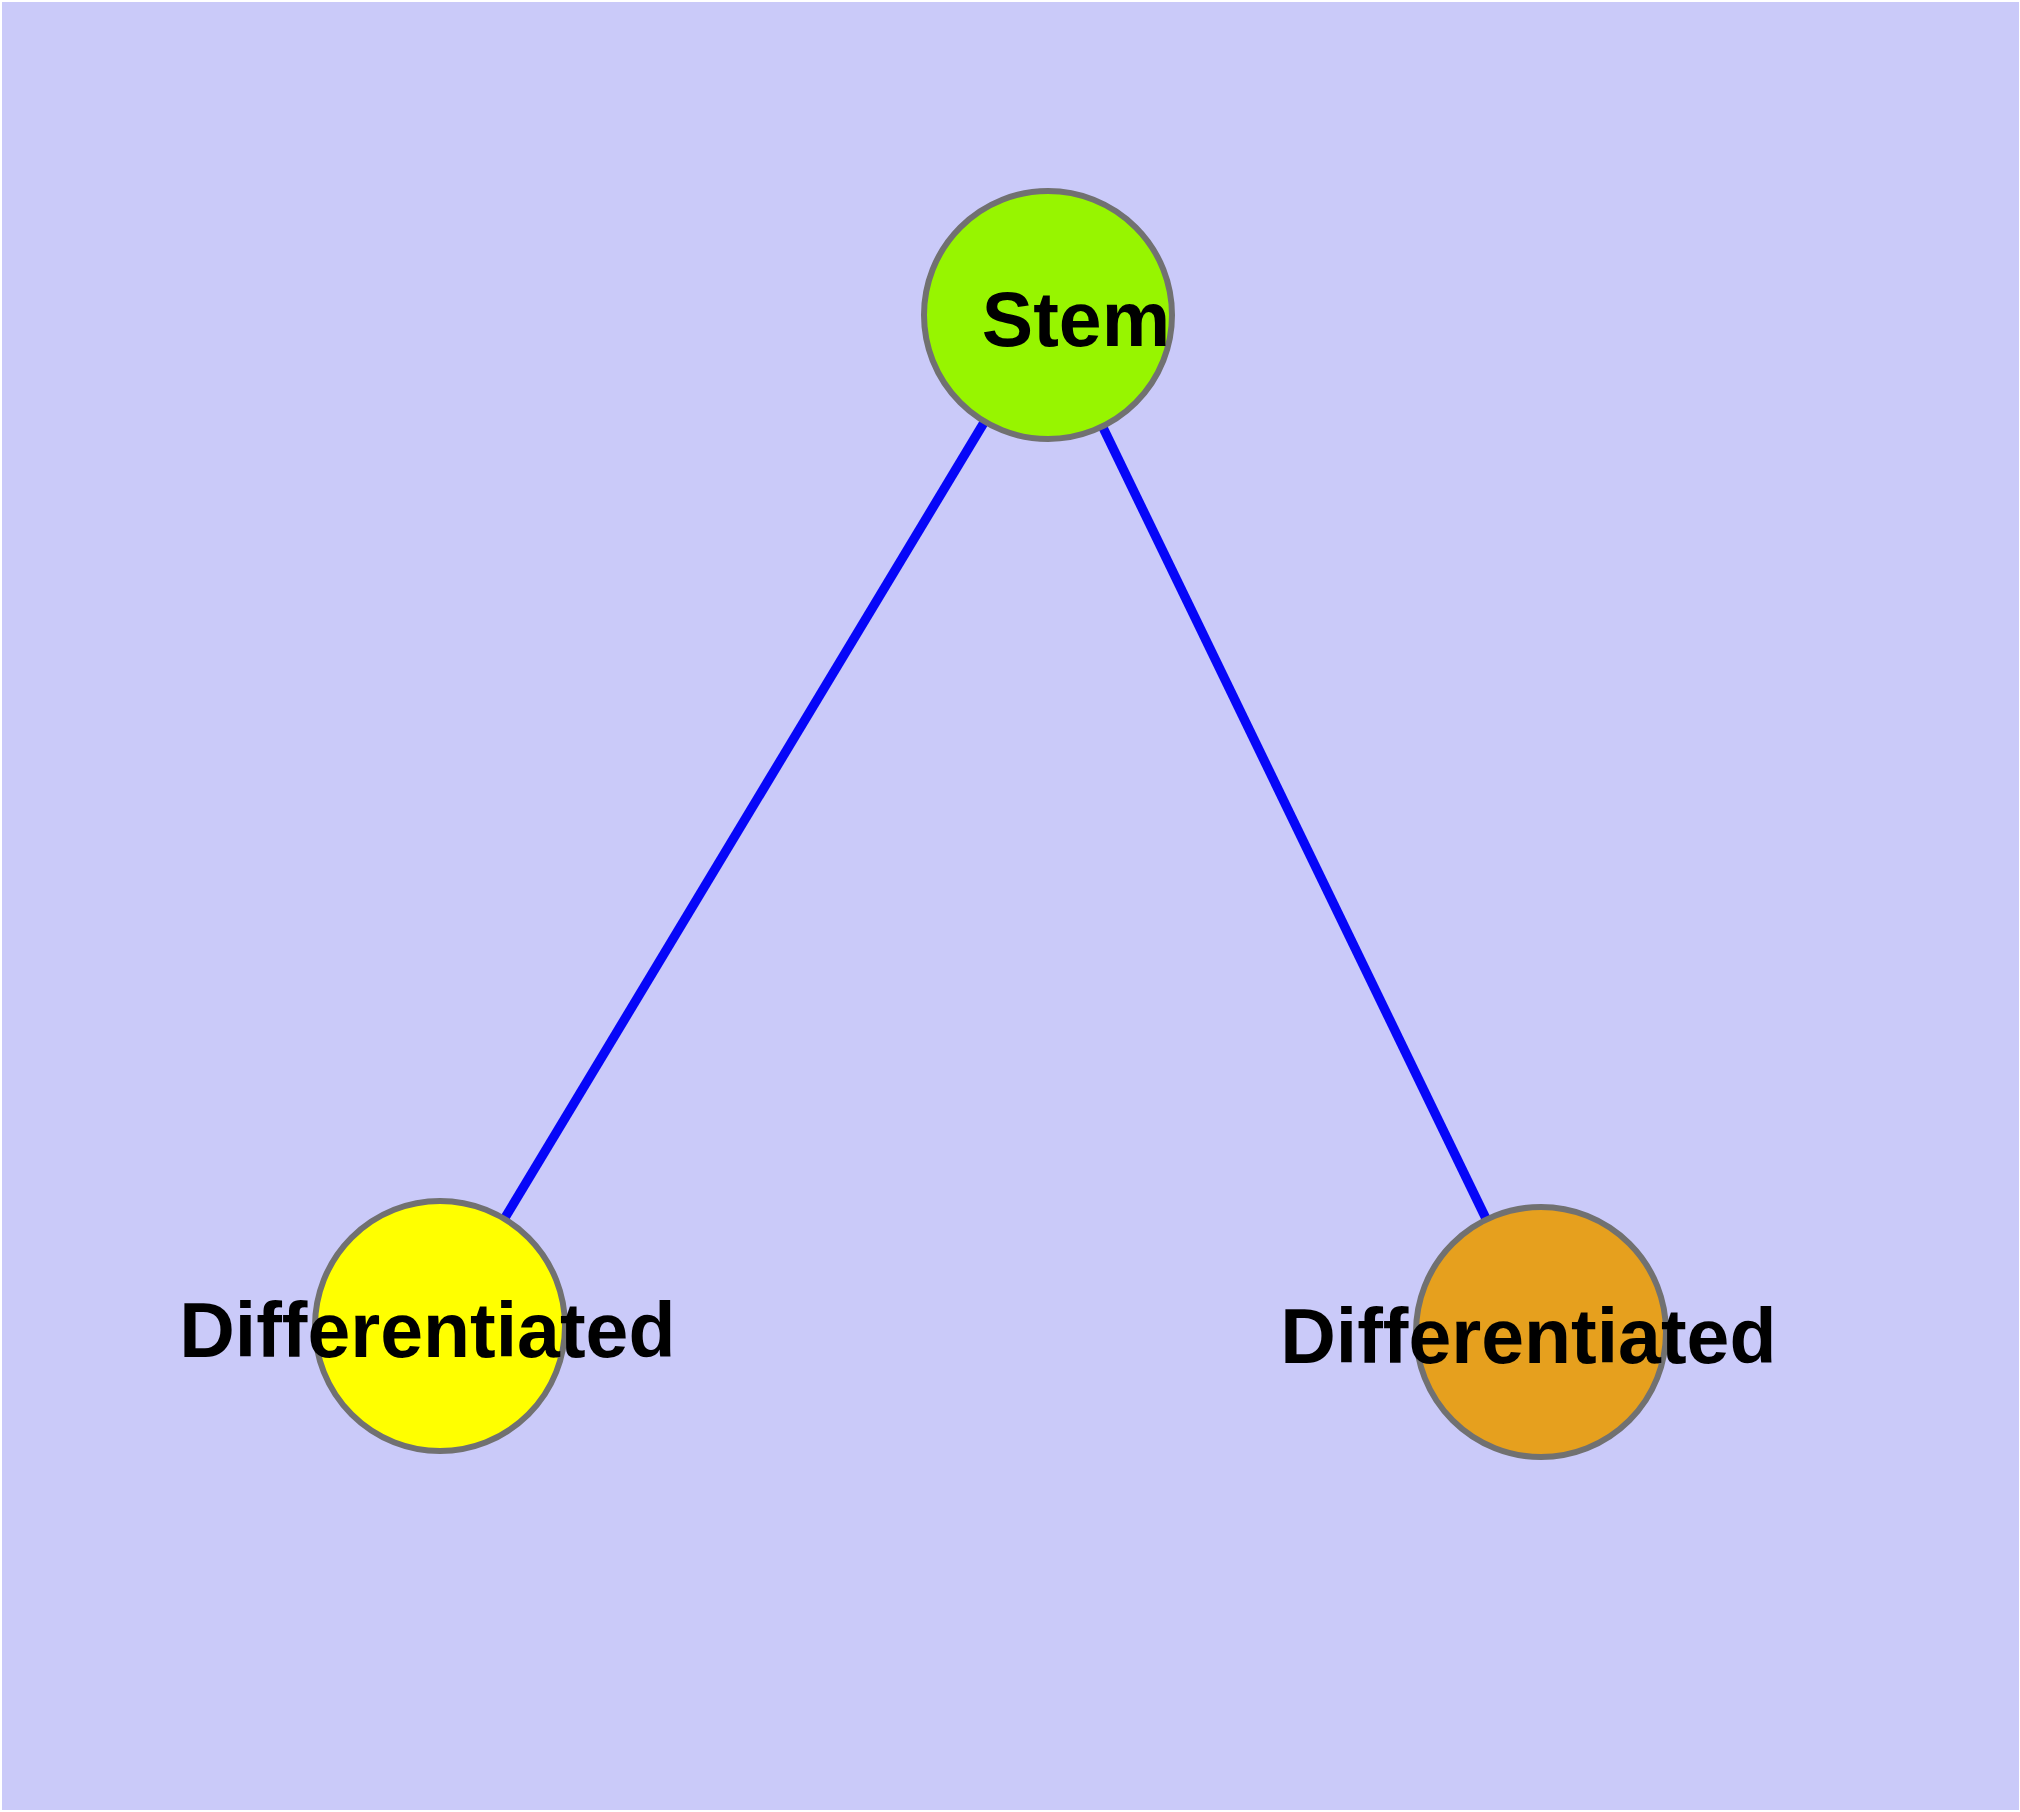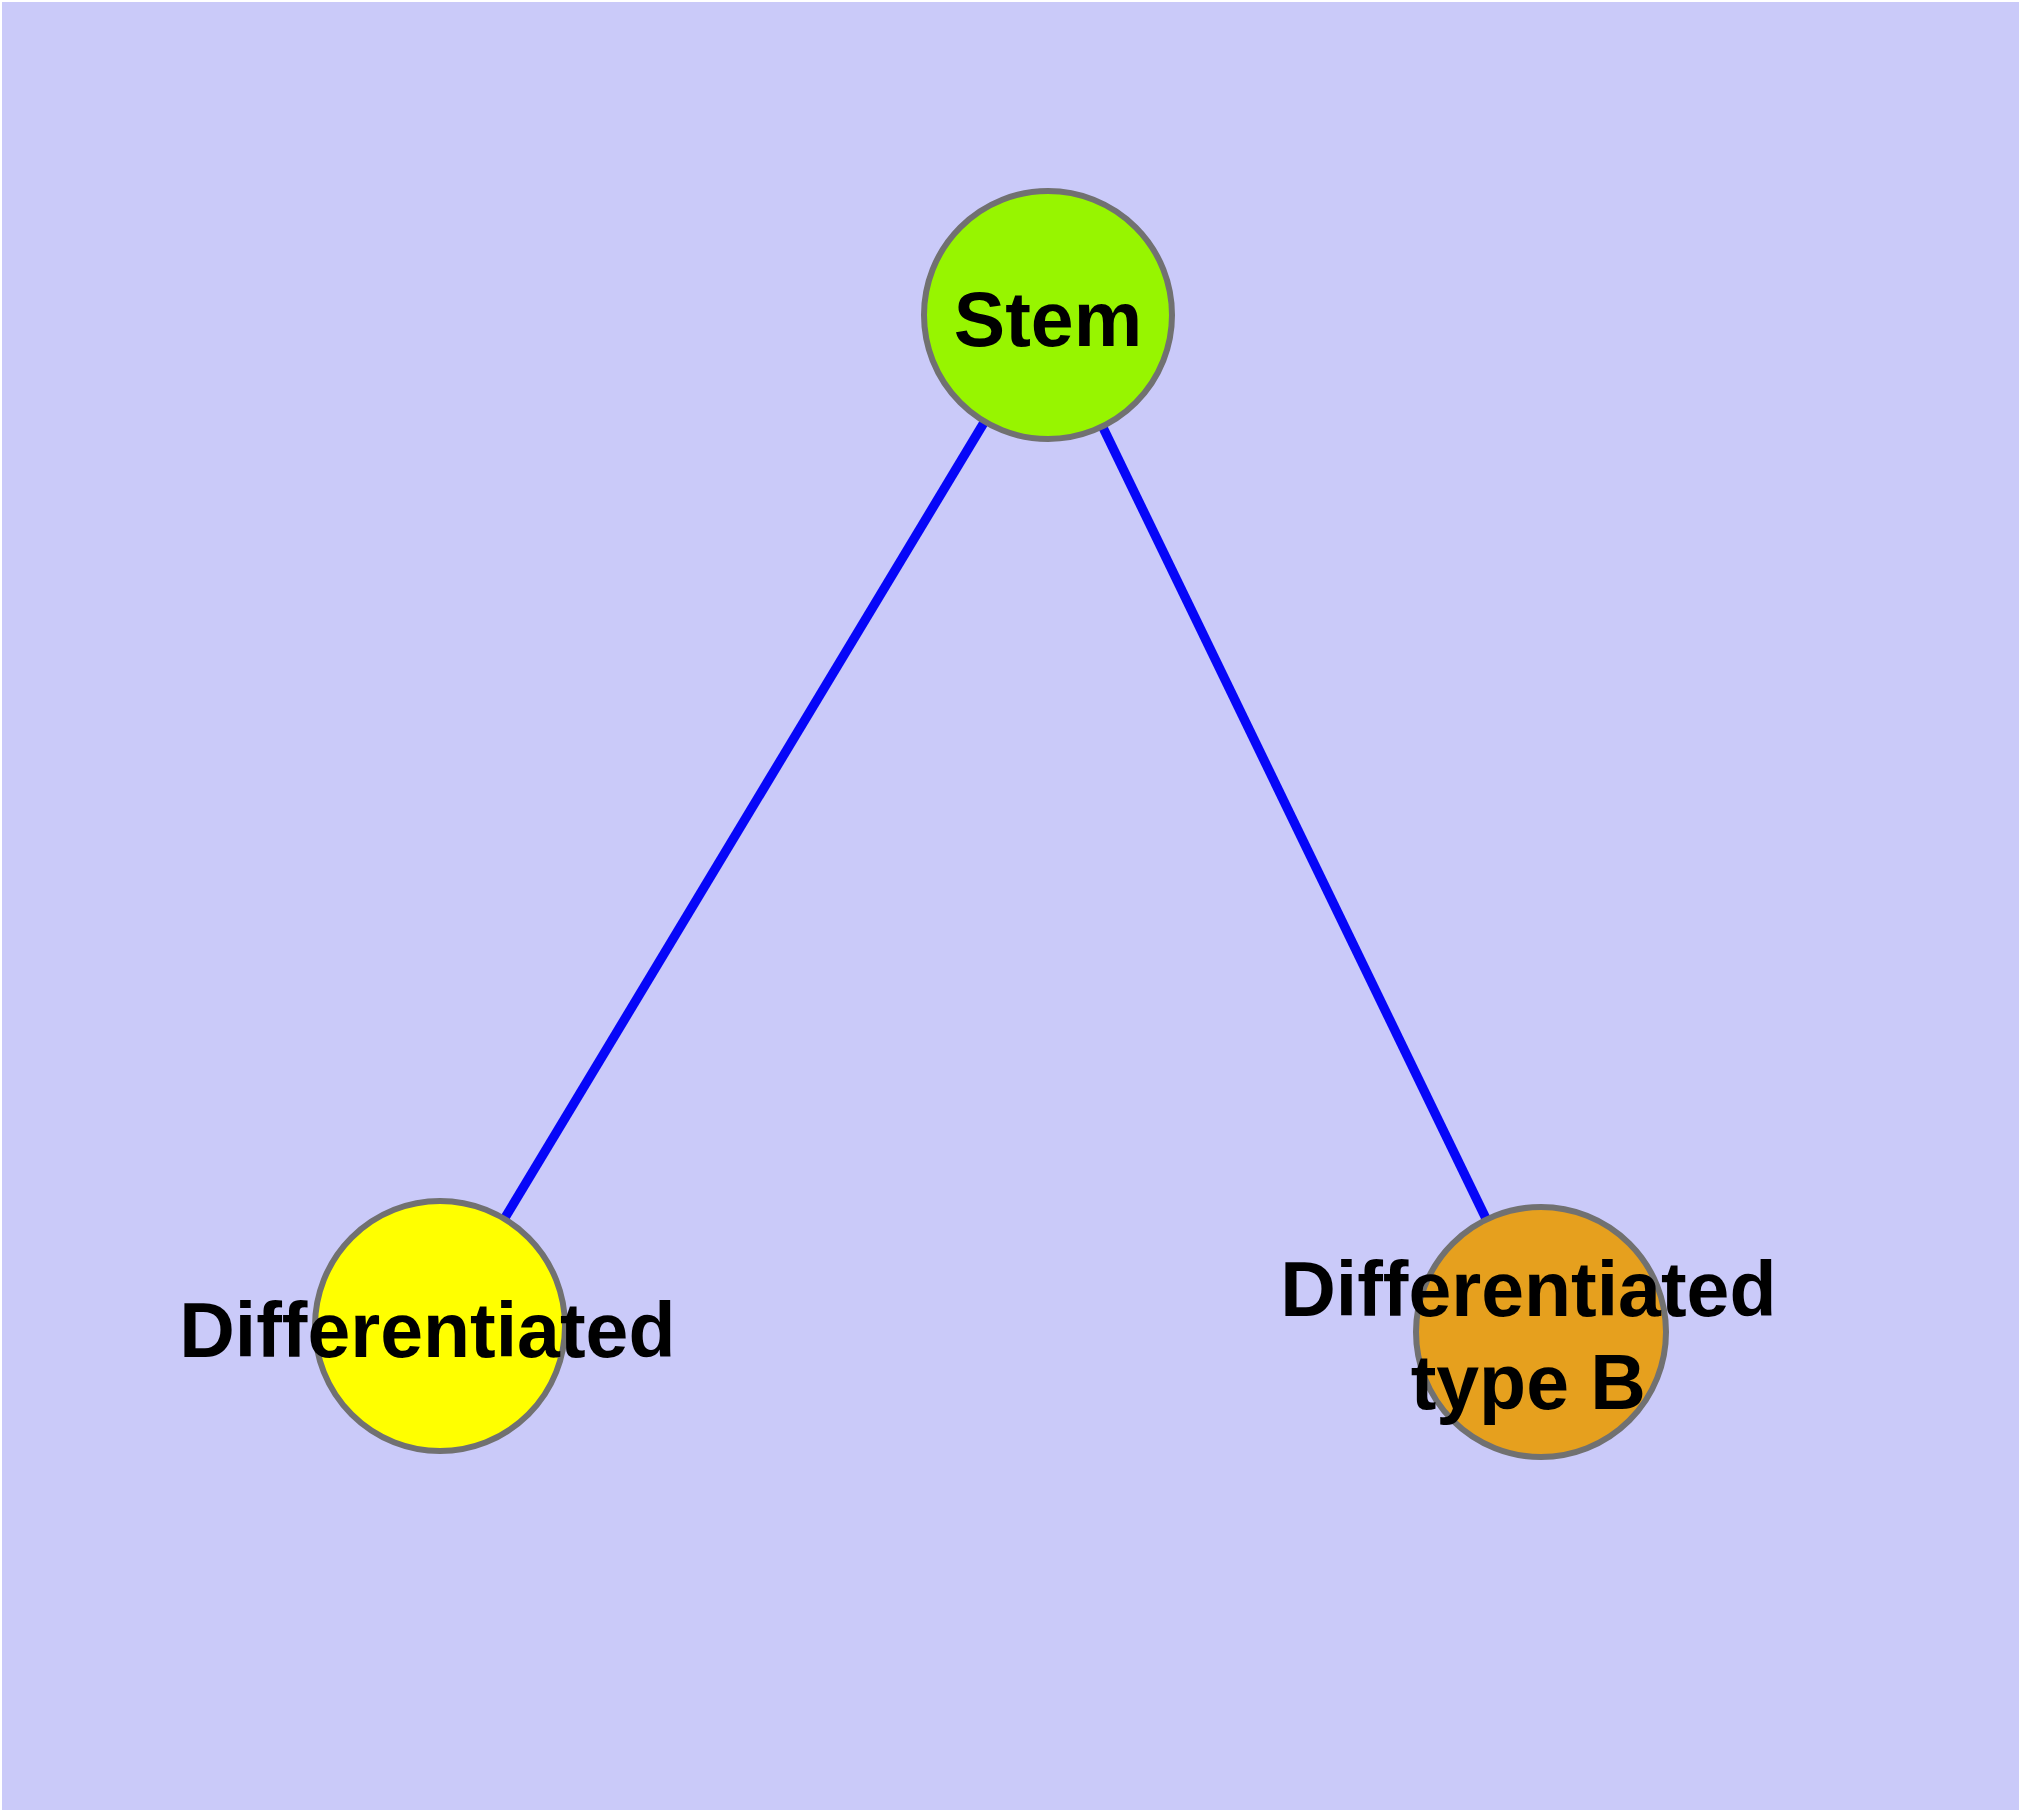--- a/index.html
+++ b/index.html
@@ -58,34 +58,33 @@
 
 <div class="canvas" id="canvas" style="width: 2021px; height: 1812px;">
   <div class="plot" id="plot" style="background: rgb(202, 202, 249);">
 
     <svg class="edges-layer" id="edges-layer" xmlns="http://www.w3.org/2000/svg" width="2021" height="1812" viewBox="0 0 2384 2138">
       <line x1="1237" y1="372" x2="519" y2="1564" stroke="#0606f8" stroke-width="11"></line>
       <line x1="1237" y1="372" x2="1818" y2="1572" stroke="#0606f8" stroke-width="11"></line>
     </svg>
 
     <div class="node" style="left: 921px; top: 188px; width: 254px; height: 254px; background: rgb(151, 245, 0); border-color: rgb(113, 113, 113); border-width: 6px;">
-      <div class="node-label" style="color: rgb(0, 0, 0); transform: translate(calc(-50% + 0px), calc(-50% + 4.2px));">
+      <div class="node-label" style="color: rgb(0, 0, 0); transform: translate(calc(-50% + 0px), calc(-50% + 4.2px)); margin-left: 28px;">
         <span class="label-line">Stem</span>
       </div>
     </div>
 
     <div class="node" style="left: 312px; top: 1198px; width: 256px; height: 256px; background: rgb(255, 255, 0); border-color: rgb(113, 113, 113); border-width: 6px;">
       <div class="node-label" style="color: rgb(0, 0, 0); transform: translate(calc(-50% - 12.7px), calc(-50% + 4.2px));">
         <span class="label-line">Differentiated</span>
       </div>
     </div>
 
     <div class="node" style="left: 1413px; top: 1204px; width: 256px; height: 256px; background: rgb(230, 160, 30); border-color: rgb(113, 113, 113); border-width: 6px;">
       <div class="node-label" style="color: rgb(0, 0, 0); transform: translate(calc(-50% - 12.7px), calc(-50% + 4.2px));">
         <span class="label-line">Differentiated</span>
-        <span class="label-line">type B</span>
       </div>
     </div>
 
   </div>
   <div class="page-frame" id="page-frame" style="border-width: 2.5px; border-color: rgb(255, 255, 255);"></div>
 </div>
 
 
 </body></html>

